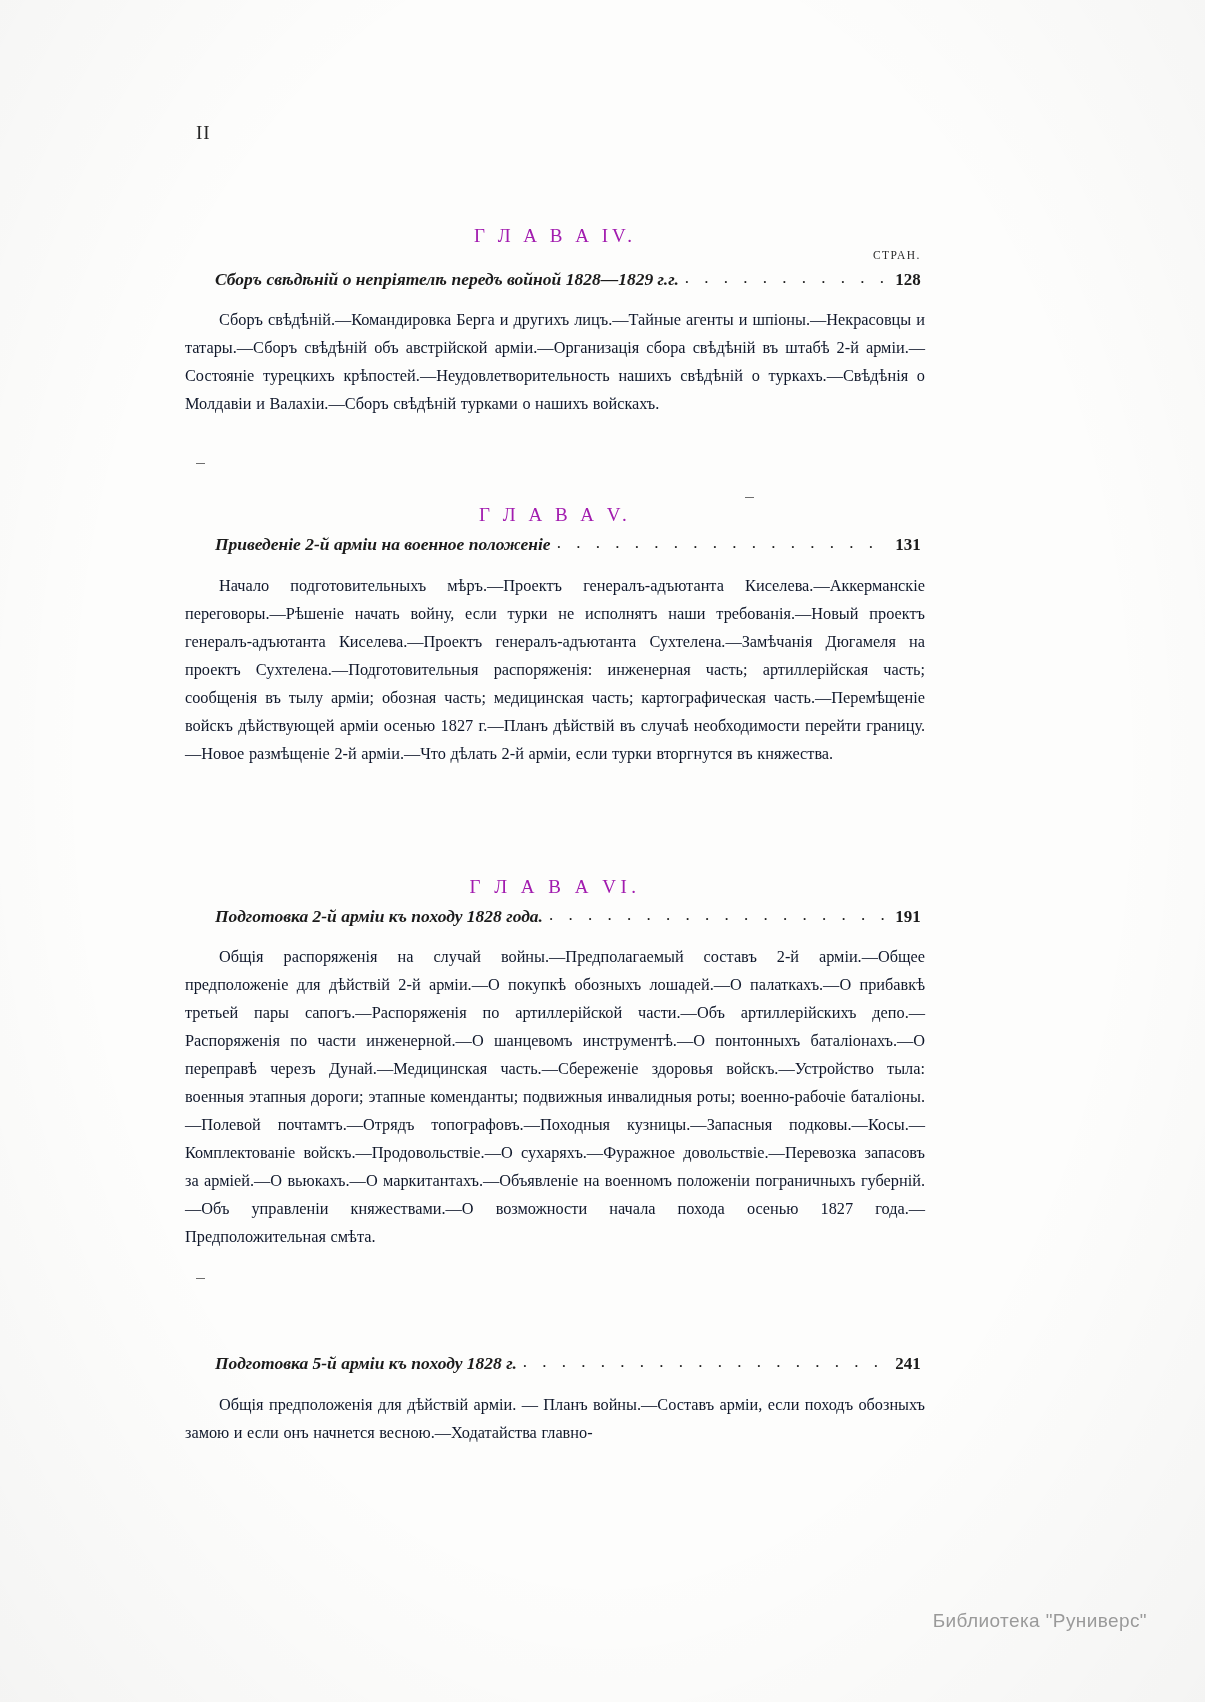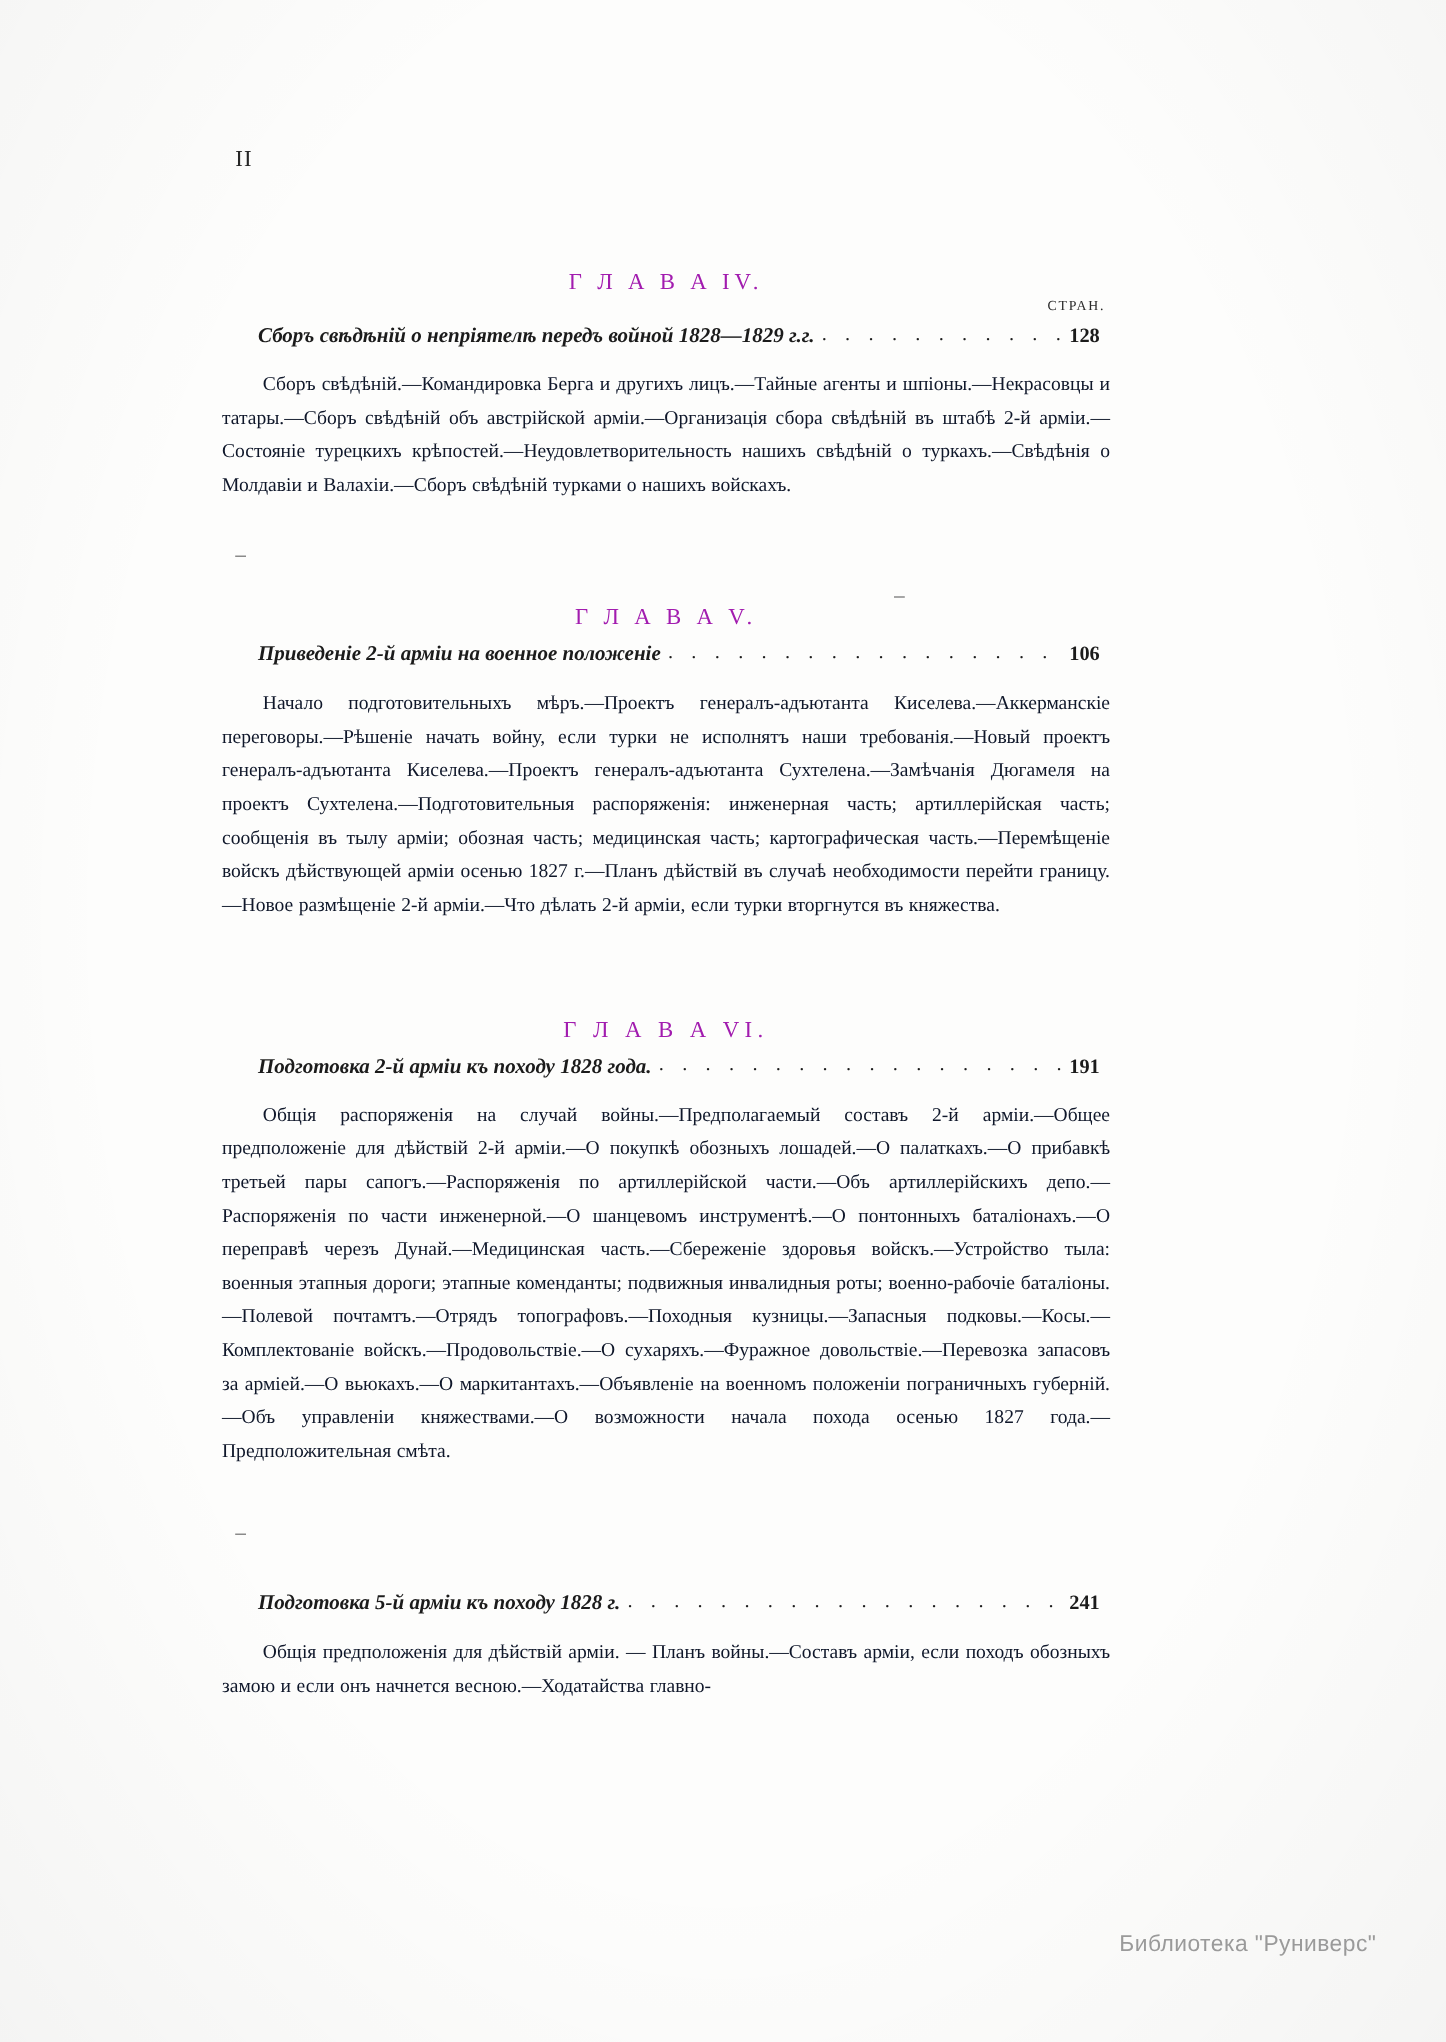--- a/index.html
+++ b/index.html
@@ -50,21 +50,21 @@
   }
 
   .chap-head {
     text-align: center;
     font-size: 19px;
     letter-spacing: 4px;
     color: #a21caf;
     margin: 0 0 6px 0;
     font-weight: normal;
   }
-  .chap-head.wide { letter-spacing: 4.5px; }
+  .chap-head.wide { letter-spacing: 4.5px; margin-top: 28px; }
 
   .stran {
     text-align: right;
     font-size: 11.5px;
     letter-spacing: 1.5px;
     color: #2a2a2a;
     margin: -4px 0 6px 0;
     padding-right: 4px;
   }
 
@@ -89,21 +89,21 @@
     font-weight: normal;
     letter-spacing: 5.5px;
     font-size: 17px;
     transform: translateY(-2px);
   }
   .entry .pageno {
     font-style: normal;
     font-weight: bold;
     font-size: 17px;
     min-width: 34px;
-    text-align: left;
+    text-align: center;
   }
 
   .body-text {
     font-size: 16.3px;
     line-height: 1.72;
     text-align: justify;
     text-indent: 34px;
     color: #0f172a;
     word-spacing: 0.5px;
   }
@@ -152,21 +152,21 @@
       <p class="body-text">Сборъ свѣдѣній.—Командировка Берга и другихъ лицъ.—Тайные агенты и шпіоны.—Некрасовцы и татары.—Сборъ свѣдѣній объ австрійской арміи.—Организація сбора свѣдѣній въ штабѣ 2-й арміи.—Состояніе турецкихъ крѣпостей.—Неудовлетворительность нашихъ свѣдѣній о туркахъ.—Свѣдѣнія о Молдавіи и Валахіи.—Сборъ свѣдѣній турками о нашихъ войскахъ.</p>
     </div>
 
     <div class="gap-a"></div>
 
     <div class="chapter">
       <h2 class="chap-head">Г Л А В А  V.</h2>
       <div class="entry">
         <span class="etitle">Приведеніе 2-й арміи на военное положеніе</span>
         <span class="leader">. . . . . . . . . . . . . . . . . . . .</span>
-        <span class="pageno">106</span>
+        <span class="pageno">131</span>
       </div>
       <p class="body-text">Начало подготовительныхъ мѣръ.—Проектъ генералъ-адъютанта Киселева.—Аккерманскіе переговоры.—Рѣшеніе начать войну, если турки не исполнятъ наши требованія.—Новый проектъ генералъ-адъютанта Киселева.—Проектъ генералъ-адъютанта Сухтелена.—Замѣчанія Дюгамеля на проектъ Сухтелена.—Подготовительныя распоряженія: инженерная часть; артиллерійская часть; сообщенія въ тылу арміи; обозная часть; медицинская часть; картографическая часть.—Перемѣщеніе войскъ дѣйствующей арміи осенью 1827 г.—Планъ дѣйствій въ случаѣ необходимости перейти границу.—Новое размѣщеніе 2-й арміи.—Что дѣлать 2-й арміи, если турки вторгнутся въ княжества.</p>
     </div>
 
     <div class="gap-b"></div>
 
     <div class="chapter">
       <h2 class="chap-head wide">Г Л А В А  VI.</h2>
       <div class="entry">
         <span class="etitle">Подготовка 2-й арміи къ походу 1828 года.</span>

